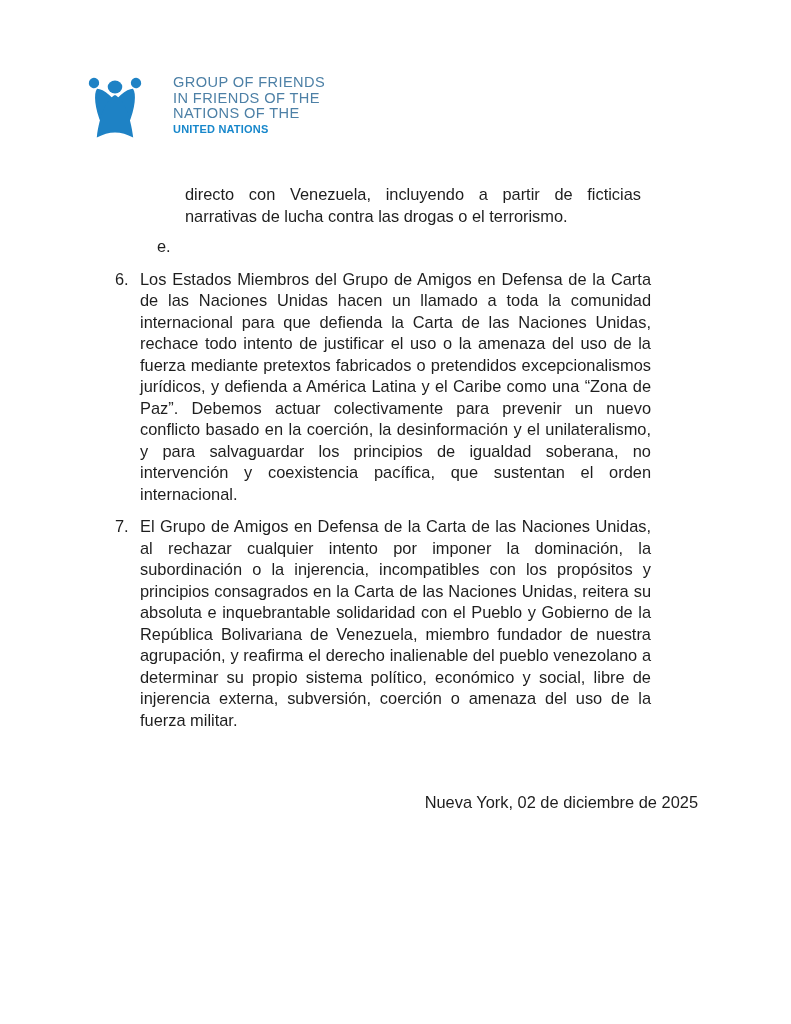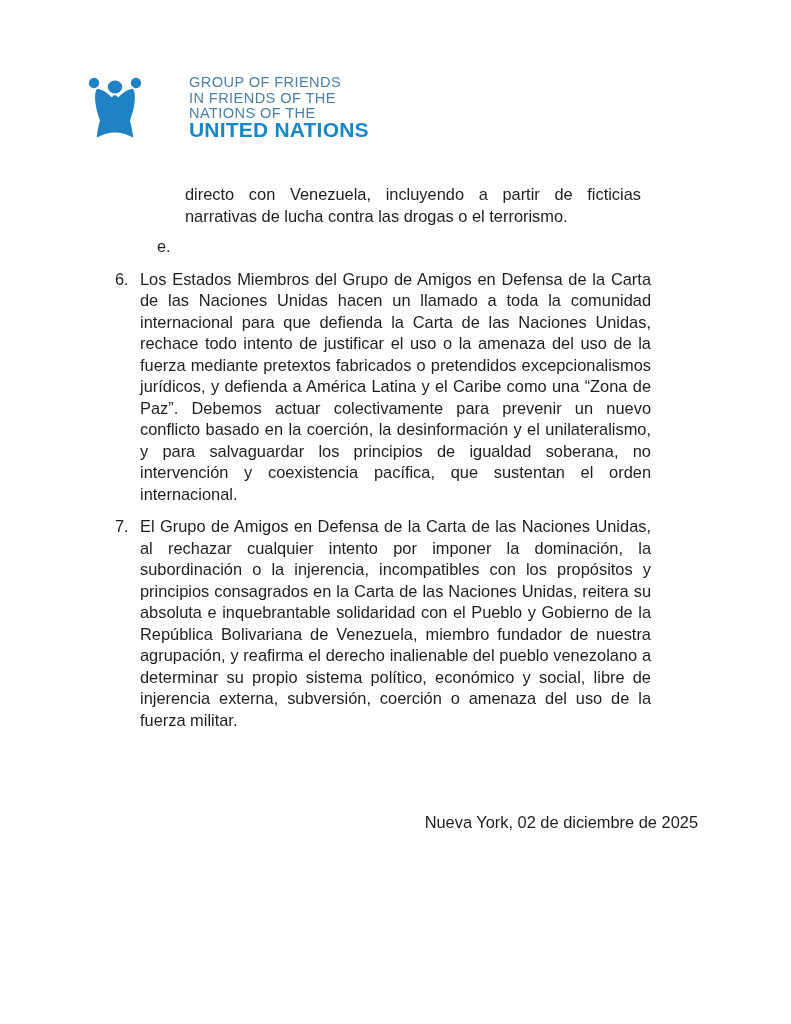--- a/index.html
+++ b/index.html
@@ -9,29 +9,29 @@
     background:#ffffff;
     margin:0 auto;
     font-family:"Liberation Sans", sans-serif;
     color:#1e1e1e;
     overflow:hidden;
   }
   
   .logo{position:absolute;left:62px;top:74px;display:flex;align-items:flex-start;}
   .logo-figures{width:106px;height:70px;flex-shrink:0;}
   .logo-figures path,.logo-figures circle{fill:var(--logo-blue,#1e82c5);}
-  .logo-text{margin-left:21px;margin-top:1px;line-height:15.6px;}
+  .logo-text{margin-left:5px;margin-top:1px;line-height:15.6px;}
   .logo-line{
     font-size:14.6px;
     color:var(--logo-muted,#4d80a6);
     letter-spacing:0.4px;
     white-space:nowrap;
   }
   .logo-line-bold{
-    font-size:21px;
+    font-size:11px;
     font-weight:bold;
     color:var(--logo-bright,#1787cb);
     letter-spacing:0.2px;
     white-space:nowrap;
   }
   
   .content{
     position:absolute;left:115px;top:184px;width:536px;
     font-size:16.4px;line-height:21.5px;
   }
@@ -41,21 +41,21 @@
   }
   .item{display:flex;align-items:flex-start;}
   .item-letter{margin-top:9px;padding-left:42px;}
   .item-number{margin-top:11px;}
   .marker{flex-shrink:0;}
   .marker-letter{width:28px;}
   .marker-number{width:25px;}
   .item-text{flex:1;text-align:justify;}
   
   .dateline{
-    position:absolute;top:812px;right:93px;
+    position:absolute;top:792px;right:93px;
     font-size:16.4px;line-height:21.5px;
     white-space:nowrap;
   }
 </style>
 </head>
 <body>
 
 <div class="page">
 
   <div class="logo">

